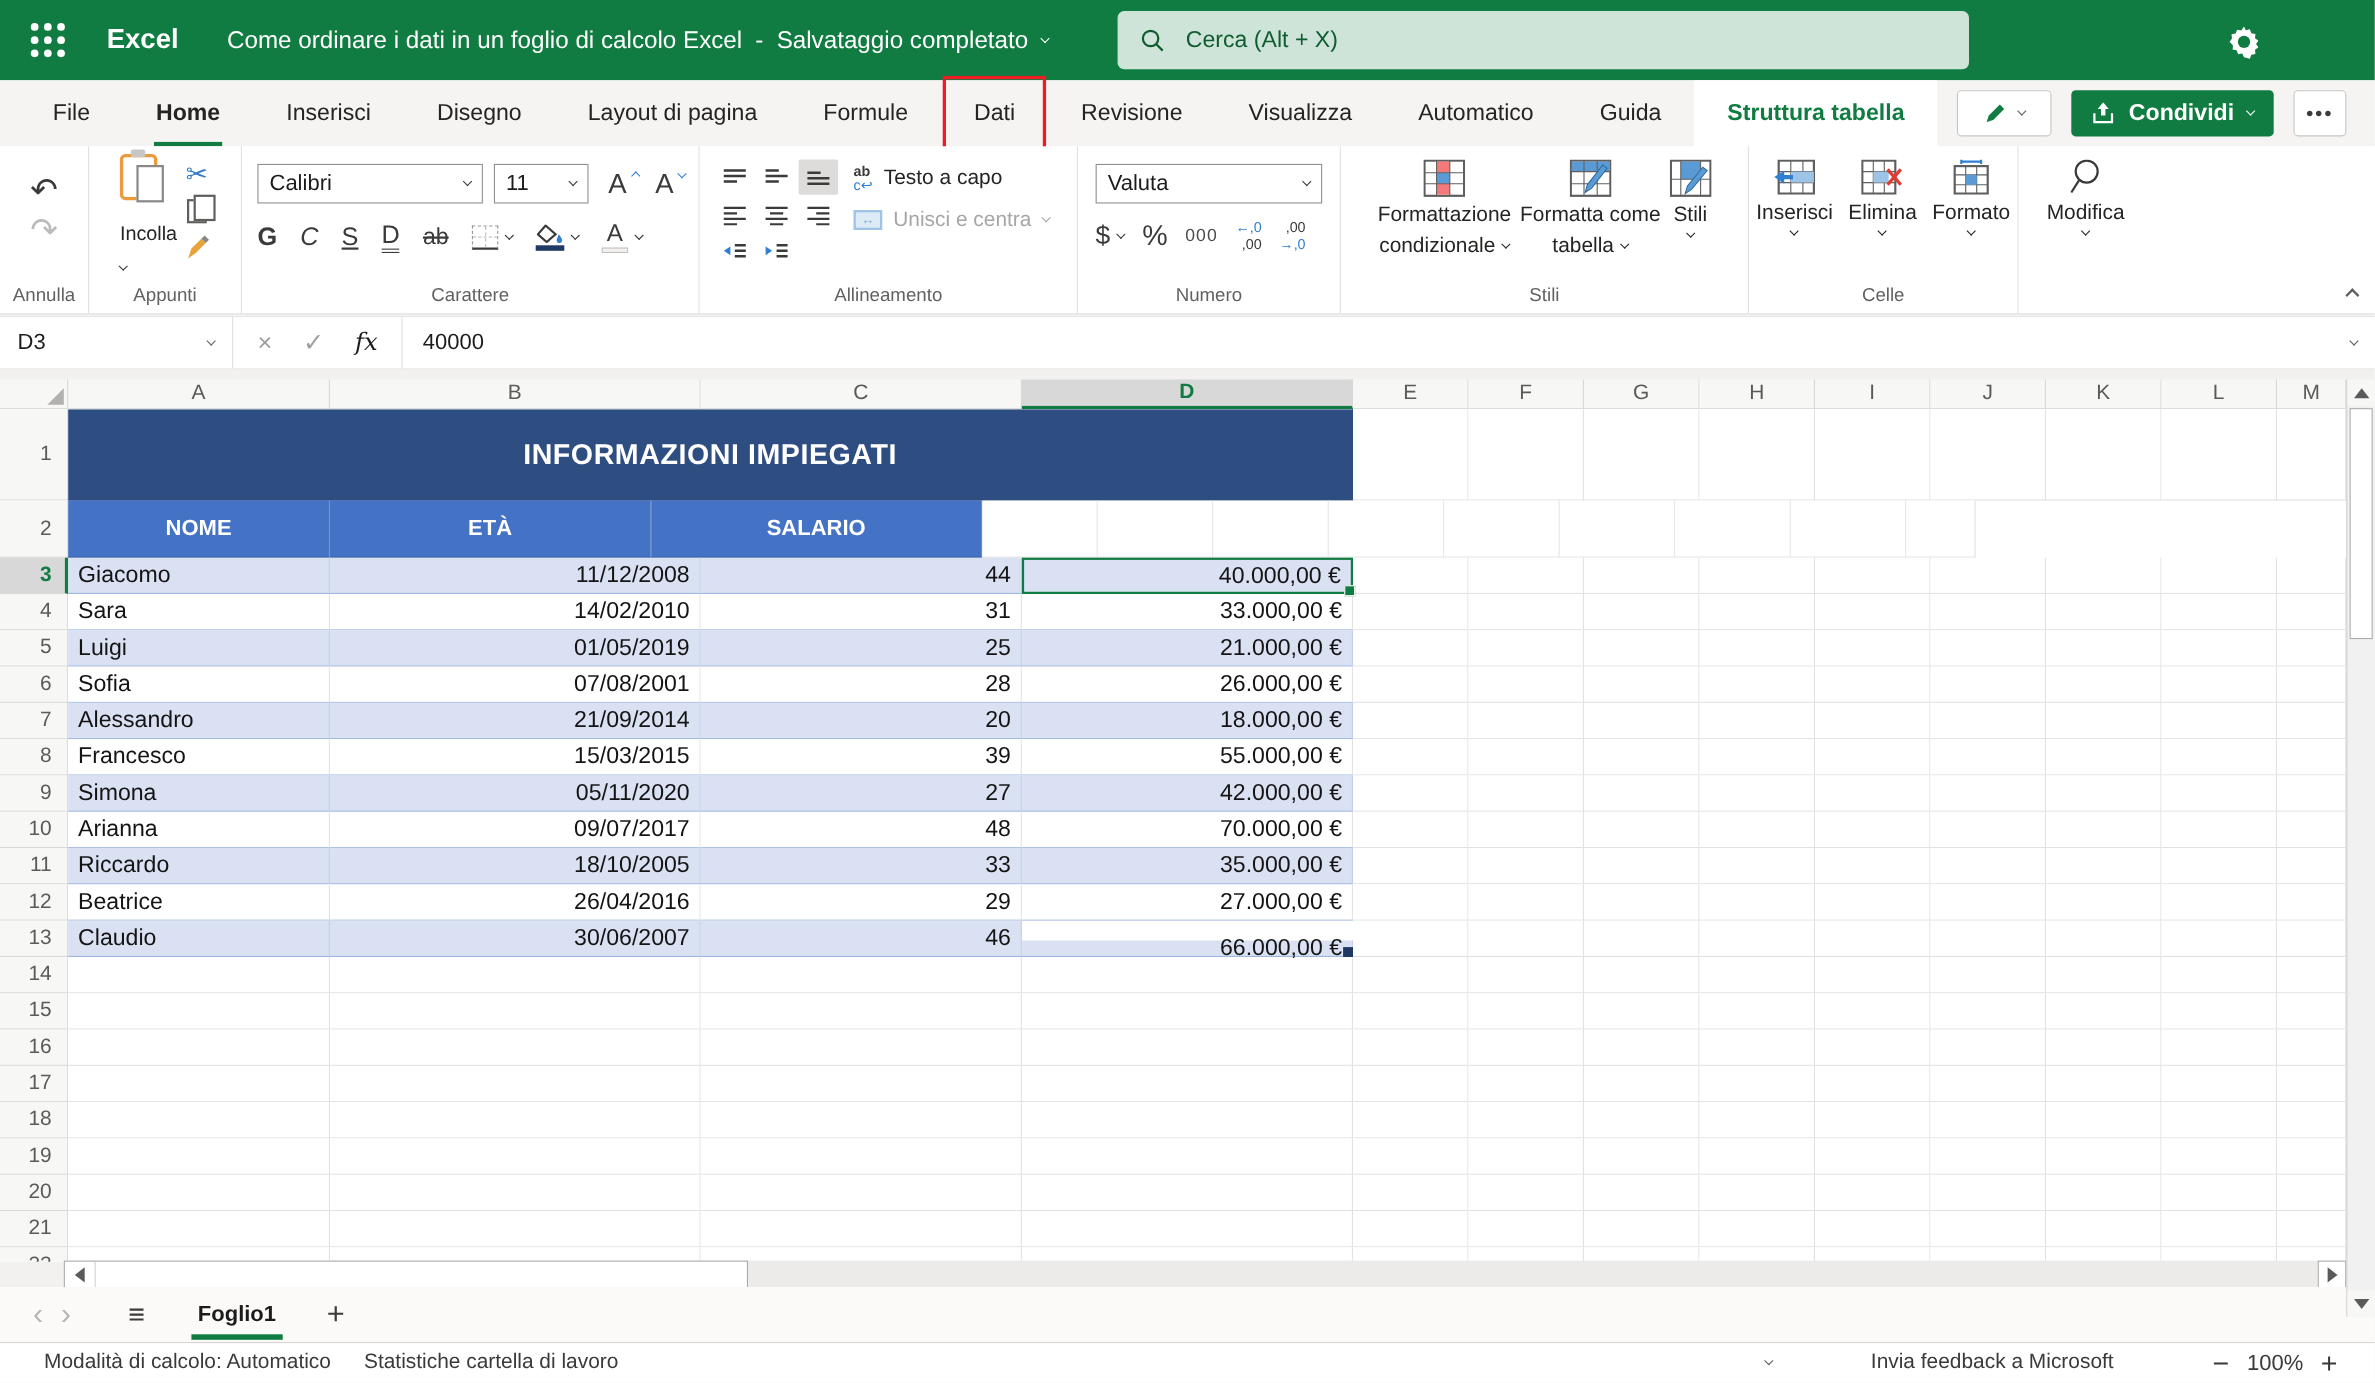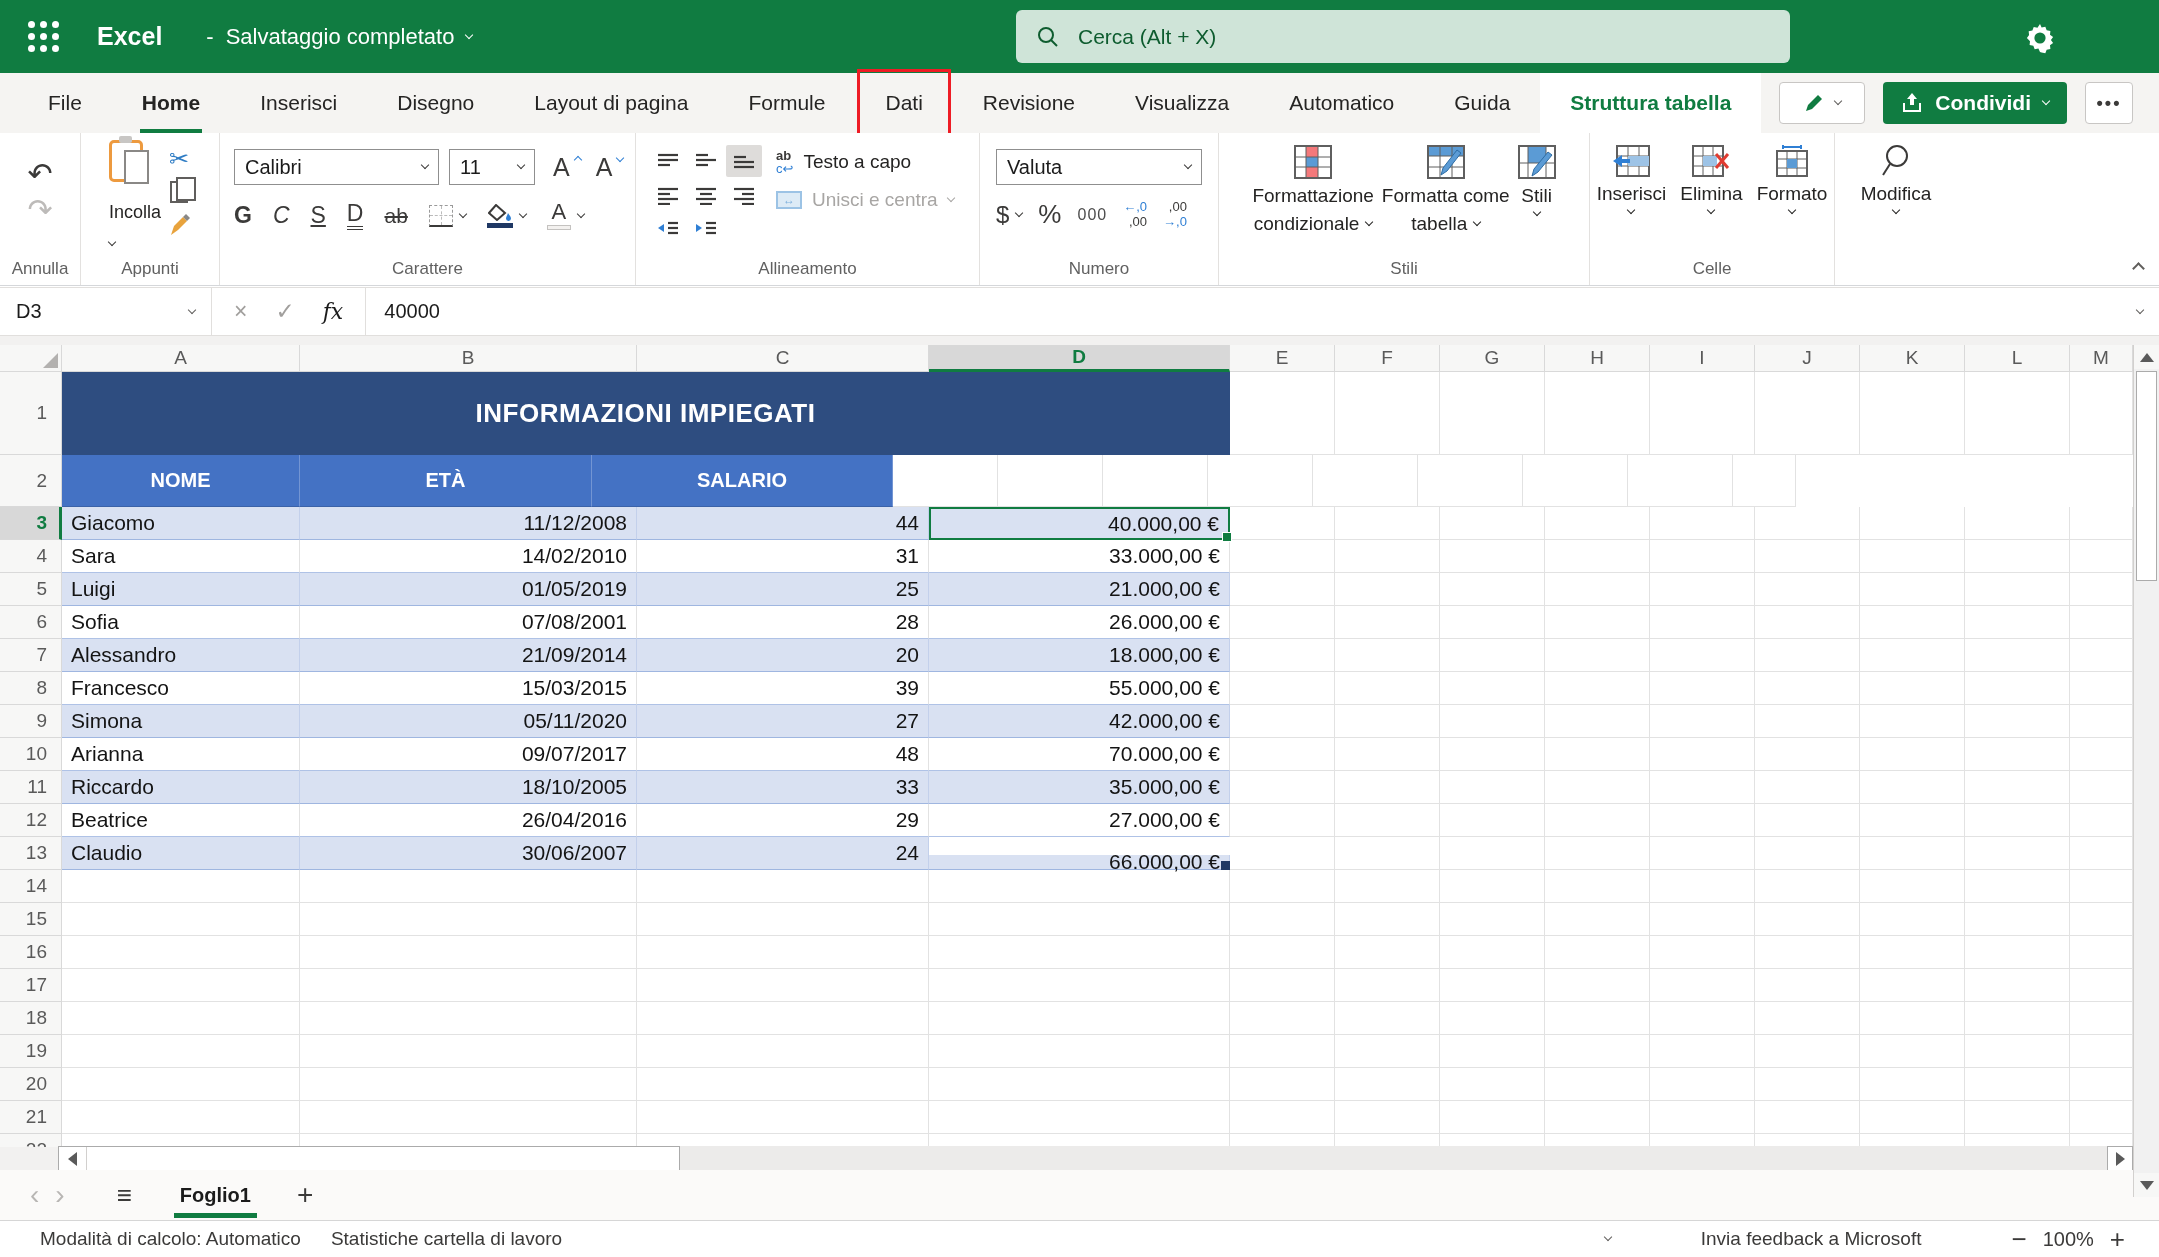--- a/index.html
+++ b/index.html
@@ -198,20 +198,21 @@
         <span></span>
         <span></span>
         <span></span>
         <span></span>
         <span></span>
         <span></span>
         <span></span>
     </div>
     <div class="appname">Excel</div>
     <div class="doctitle">
+      <span>Come ordinare i dati in un foglio di calcolo Excel</span>
       <span>-</span>
       <span>Salvataggio completato</span>
       <span class="chev sm" style="color:#fff;"></span>
     </div>
     <div class="searchbox">
       <svg width="24" height="24" viewBox="0 0 24 24">
         <circle cx="10" cy="10" r="7" fill="none" stroke="#0E5C2F" stroke-width="2"></circle>
         <line x1="15" y1="15" x2="21" y2="21" stroke="#0E5C2F" stroke-width="2"></line>
       </svg>
       <input class="search" placeholder="Cerca (Alt + X)" style="">
@@ -800,21 +801,21 @@
           <div class="cell" style="width: 105px;"></div>
           <div class="cell" style="width: 105px;"></div>
           <div class="cell" style="width: 105px;"></div>
           <div class="cell" style="width: 105px;"></div>
           <div class="cell" style="width: 63px;"></div>
         </div>
         <div class="grow" style="height: 33px;">
           <div class="rowh">13</div>
           <div class="cell td band al" style="width: 238px;">Claudio</div>
           <div class="cell td band ar" style="width: 337px;">30/06/2007</div>
-          <div class="cell td band ar" style="width: 292px;">24</div>
+          <div class="cell td band ar" style="width: 292px;">46</div>
           <div class="cell td band ar endcell" style="width: 301px;">66.000,00 €</div>
           <div class="cell" style="width: 105px;"></div>
           <div class="cell" style="width: 105px;"></div>
           <div class="cell" style="width: 105px;"></div>
           <div class="cell" style="width: 105px;"></div>
           <div class="cell" style="width: 105px;"></div>
           <div class="cell" style="width: 105px;"></div>
           <div class="cell" style="width: 105px;"></div>
           <div class="cell" style="width: 105px;"></div>
           <div class="cell" style="width: 63px;"></div>

